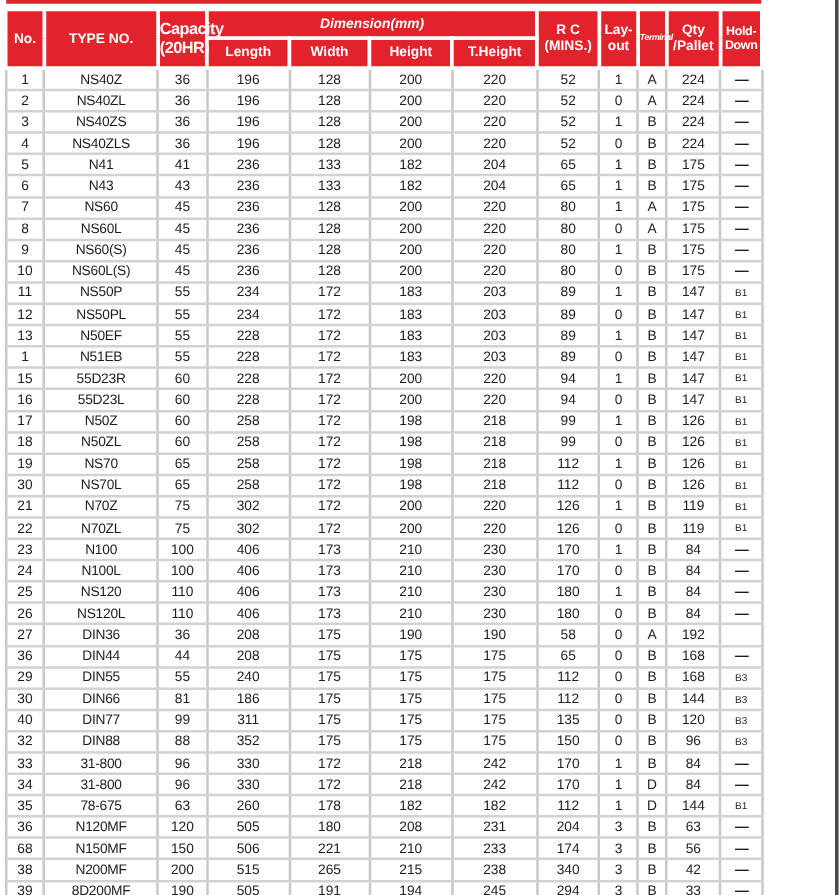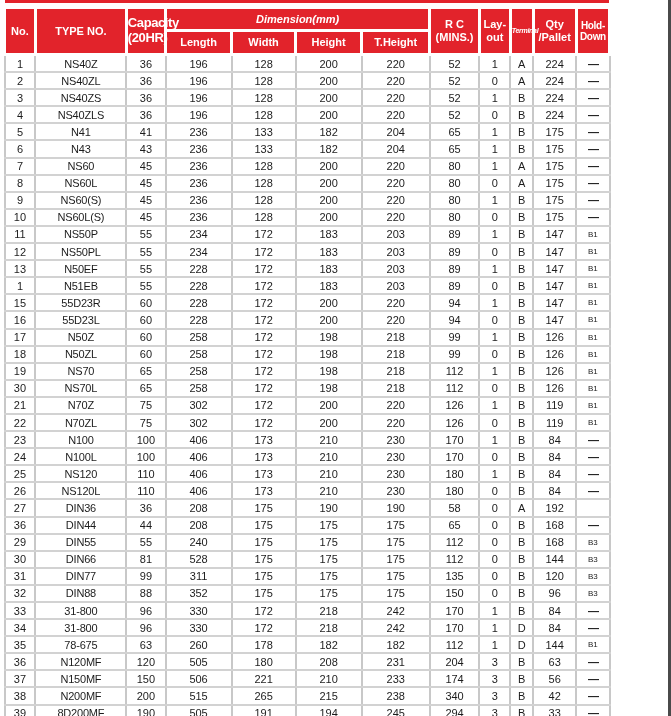--- a/index.html
+++ b/index.html
@@ -536,32 +536,32 @@
           <td>112</td>
           <td>0</td>
           <td>B</td>
           <td>168</td>
           <td class="code">B3</td>
         </tr>
         <tr>
           <td>30</td>
           <td class="type">DIN66</td>
           <td>81</td>
-          <td>528</td>
+          <td>186</td>
           <td>175</td>
           <td>175</td>
           <td>175</td>
           <td>112</td>
           <td>0</td>
           <td>B</td>
           <td>144</td>
           <td class="code">B3</td>
         </tr>
         <tr>
-          <td>31</td>
+          <td>40</td>
           <td class="type">DIN77</td>
           <td>99</td>
           <td>311</td>
           <td>175</td>
           <td>175</td>
           <td>175</td>
           <td>135</td>
           <td>0</td>
           <td>B</td>
           <td>120</td>
@@ -631,21 +631,21 @@
           <td>180</td>
           <td>208</td>
           <td>231</td>
           <td>204</td>
           <td>3</td>
           <td>B</td>
           <td>63</td>
           <td class="dash">—</td>
         </tr>
         <tr>
-          <td>37</td>
+          <td>68</td>
           <td class="type">N150MF</td>
           <td>150</td>
           <td>506</td>
           <td>221</td>
           <td>210</td>
           <td>233</td>
           <td>174</td>
           <td>3</td>
           <td>B</td>
           <td>56</td>

